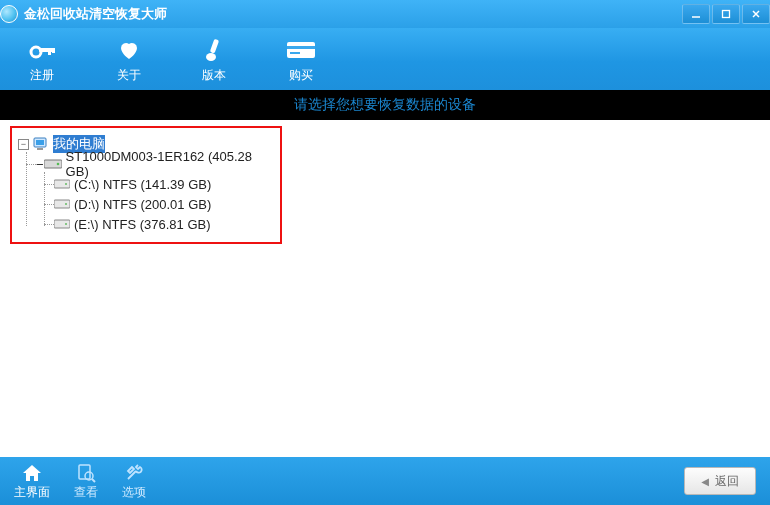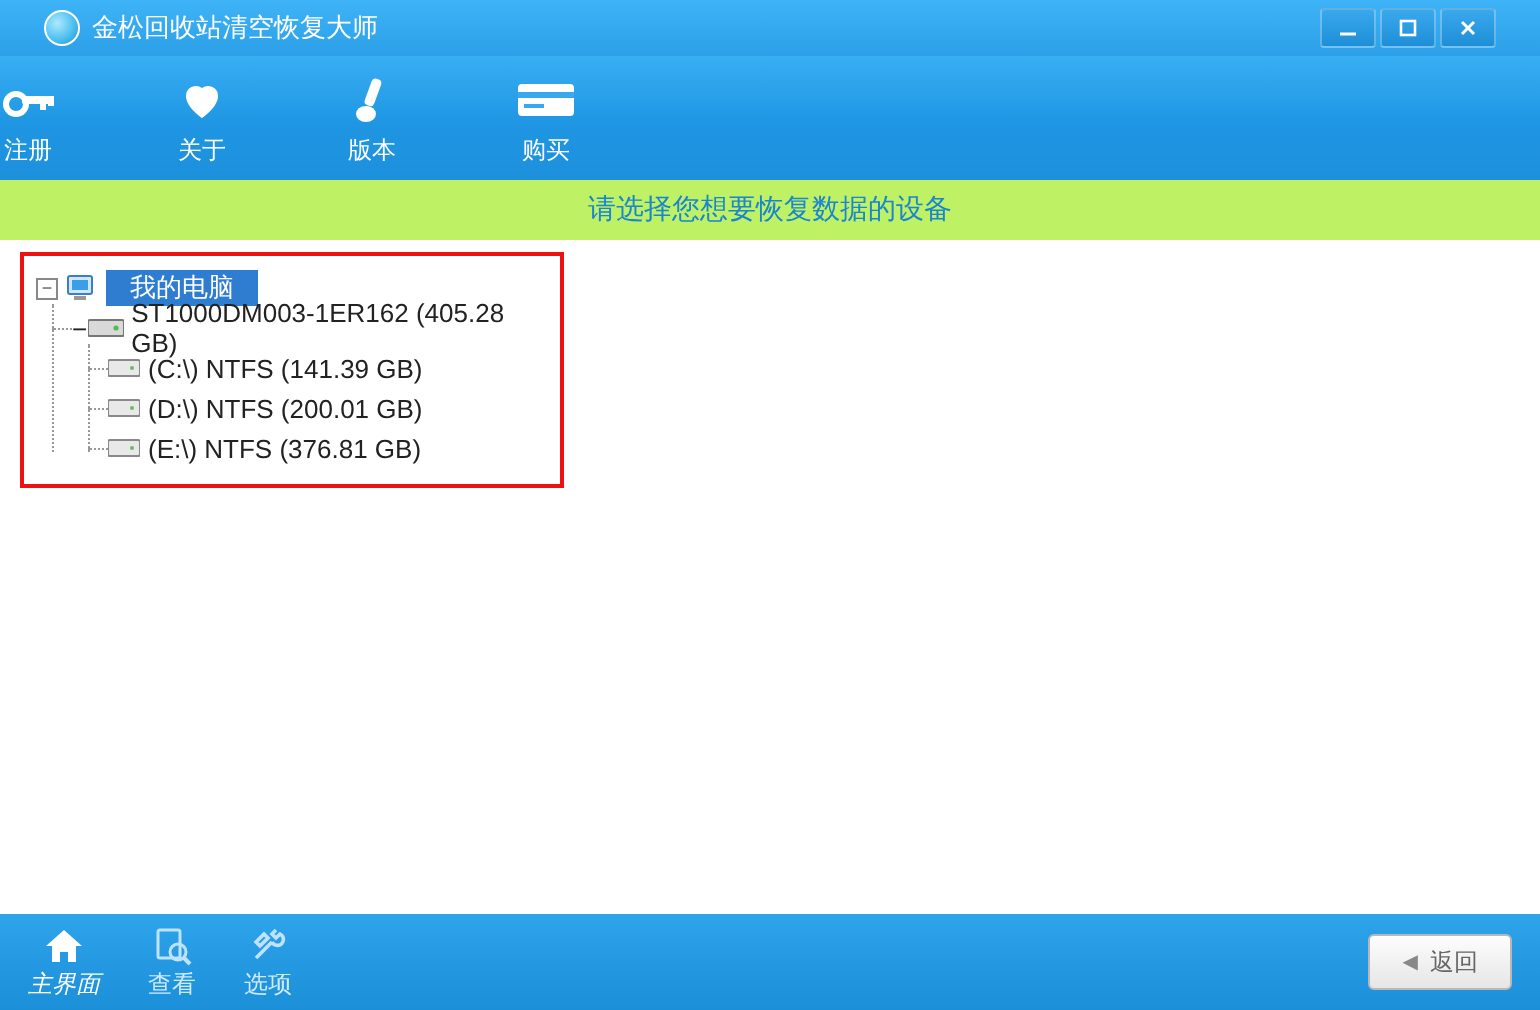--- a/index.html
+++ b/index.html
@@ -6,86 +6,87 @@
 body { background: #f0f0f0; }
 .window {
   width: 770px; height: 505px;
   background: #fff;
   display: flex; flex-direction: column;
   box-shadow: 0 2px 10px rgba(0,0,0,0.2);
 }
 .titlebar {
   height: 28px;
   background: linear-gradient(to bottom, #3fb3f7, #2ba0e8);
-  display: flex; align-items: center; padding: 0 22px;
+  display: flex; align-items: center; padding: 0 0;
   color: #fff;
+  font-weight: bold;
 }
 .titlebar .logo {
   width: 18px; height: 18px; border-radius: 50%;
   background: radial-gradient(circle at 35% 35%, #aee8ff, #4fc1f0 55%, #1a8fd0);
   margin-right: 6px; border: 1px solid #fff;
 }
 .titlebar .title { font-size: 13px; flex: 1; }
 .win-controls { display: flex; gap: 2px; }
 .win-btn {
   width: 28px; height: 20px; display: flex; align-items: center; justify-content: center;
   background: linear-gradient(#3aa8ee,#1d8fd6); border:1px solid rgba(255,255,255,.3);
   border-radius:2px; cursor:pointer;
 }
 .win-btn svg { width:10px; height:10px; }
 .toolbar {
   height: 62px;
   background: linear-gradient(to bottom, #38aef3, #1f96e3 55%, #1d90dc);
-  display: flex; align-items: center; 
+  display: flex; align-items: center; padding-left: 28px;
 }
 .tool-item {
   display: flex; flex-direction: column; align-items: center;
   color: #fff; font-size: 12px; margin-right: 60px; cursor: pointer;
 }
 .tool-item .ticon { height: 30px; display:flex; align-items:center; justify-content:center; margin-bottom:2px; }
 .instruction {
   height: 30px; display: flex; align-items: center; justify-content: center;
-  color: #1a86cf; font-size: 14px; background: #bef264;
+  color: #1a86cf; font-size: 14px; background: #000000;
 }
 .content {
   flex: 1; padding: 6px 10px 10px 10px; background: #fff; overflow: hidden;
 }
 .tree-box {
   border: 2px solid #e11; padding: 6px 8px 8px 6px;
   width: 272px;
 }
 .tree { font-size: 13px; color: #222; }
 .node { display: flex; align-items: center; height: 20px; white-space: nowrap; }
 .node .exp {
   width: 11px; height: 11px; border: 1px solid #888; display:flex; align-items:center; justify-content:center;
   font-size: 9px; line-height: 1; margin-right: 4px; background:#fff; color:#555; cursor:pointer;
 }
 .ic { display:inline-flex; align-items:center; margin-right:4px; }
 .label-sel {
-  background: #2f7dd1; color: #fff; padding: 0 12px;
+  background: #2f7dd1; color: #fff; padding: 0 0;
 }
 .children { margin-left: 18px; position: relative; }
 .children::before {
   content:""; position:absolute; left:-10px; top:-2px; bottom:8px;
   border-left:1px dotted #999;
 }
 .child-row { display:flex; align-items:center; height:20px; position:relative; }
 .child-row::before {
   content:""; position:absolute; left:-10px; top:10px; width:10px; border-top:1px dotted #999;
 }
 .footer {
   height: 48px;
   background: linear-gradient(to bottom, #2ea4eb, #1b8fd8);
   display: flex; align-items: center; padding: 0 14px;
 }
 .foot-item {
   display: flex; flex-direction: column; align-items: center;
   color: #cfeaff; font-size: 12px; margin-right: 24px; cursor:pointer;
 }
-.foot-item.active { color: #fff; font-style: italic; }
+.foot-item.active { color: #fff; }
 .foot-item .ficon { height:22px; display:flex; align-items:center; }
 .spacer { flex: 1; }
 .nav-btn {
   height: 28px; padding: 0 16px;
   background: linear-gradient(#fdfdfd,#e6e6e6);
   border: 1px solid #b8b8b8; border-radius: 3px;
   color: #666; font-size: 12px; display:flex; align-items:center; gap:6px;
   margin-left: 10px; cursor:pointer;
 }
 .nav-btn .arrow { font-size:10px; color:#888; }

